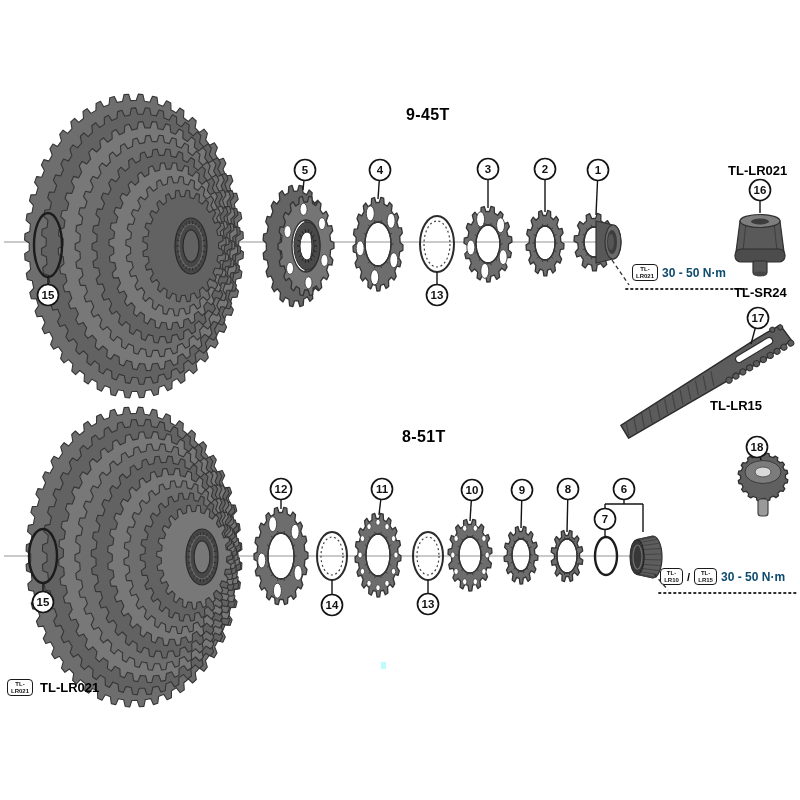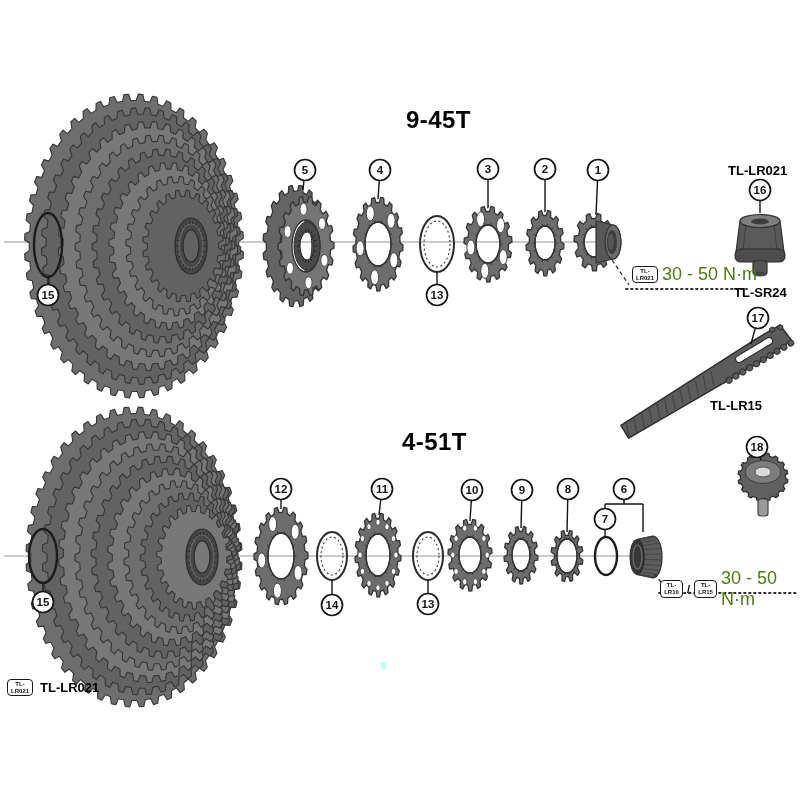--- a/index.html
+++ b/index.html
@@ -1,27 +1,27 @@
 <!DOCTYPE html>
 <html><head>
 <meta charset="utf-8">
 <style>
   html,body{margin:0;padding:0;background:#fff;}
   .stage{position:relative;width:800px;height:800px;background:#fff;overflow:hidden;
          font-family:"Liberation Sans",sans-serif;}
   .stage svg{position:absolute;left:0;top:0;}
   svg text{font-family:"Liberation Sans",sans-serif;font-weight:700;font-size:11.5px;fill:#111;}
   .fig-label{position:absolute;font-weight:700;color:#000;white-space:nowrap;}
-  .title{font-size:24px;letter-spacing:.4px;}
+  .title{font-size:16px;letter-spacing:.4px;}
   .tool-label{font-size:13px;}
   .torque{position:absolute;display:flex;align-items:center;gap:4px;}
   .tool-box{display:inline-flex;flex-direction:column;align-items:center;justify-content:center;
             border:1.5px solid #1a1a1a;border-radius:4px;padding:1px 3px;min-width:15px;
             font-size:6px;line-height:1.1;font-weight:700;background:#fff;color:#111;}
-  .torque-val{font-size:18px;font-weight:400;color:#4d7c0f;}
+  .torque-val{font-size:12px;font-weight:700;color:#0c4a6e;}
   .slash{font-size:11px;font-weight:700;}
   .footer{position:absolute;display:flex;align-items:center;gap:7px;}
   .footer-label{font-size:13px;font-weight:700;}
   .watermark{position:absolute;width:5px;height:7px;background:#b2fbfb;opacity:.85;}
 </style>
 </head>
 <body>
 
 <div class="stage">
   <svg id="fig" width="800" height="800" viewBox="0 0 800 800">
@@ -577,21 +577,21 @@
         <g>
           <line x1="757" y1="447" x2="761" y2="460" stroke="#141414" stroke-width="1.4"></line>
           <circle cx="757" cy="447" r="10.5" fill="#fff" stroke="#141414" stroke-width="1.7"></circle>
           <text x="757" y="447" text-anchor="middle" dy=".38em">18</text>
         </g>
       </g>
     </svg>
 
   <div class="fig-label title" style="left:406px;top:106px">9-45T</div>
 
-  <div class="fig-label title" style="left:402px;top:428px">4-51T</div>
+  <div class="fig-label title" style="left:402px;top:428px">8-51T</div>
 
   <div class="fig-label tool-label" style="left:728px;top:163px">TL-LR021</div>
 
   <div class="fig-label tool-label" style="left:734px;top:285px">TL-SR24</div>
 
   <div class="fig-label tool-label" style="left:710px;top:398px">TL-LR15</div>
 
   <div class="torque" style="left:632px;top:264px">
     <span class="tool-box">
       <span>TL-</span>

